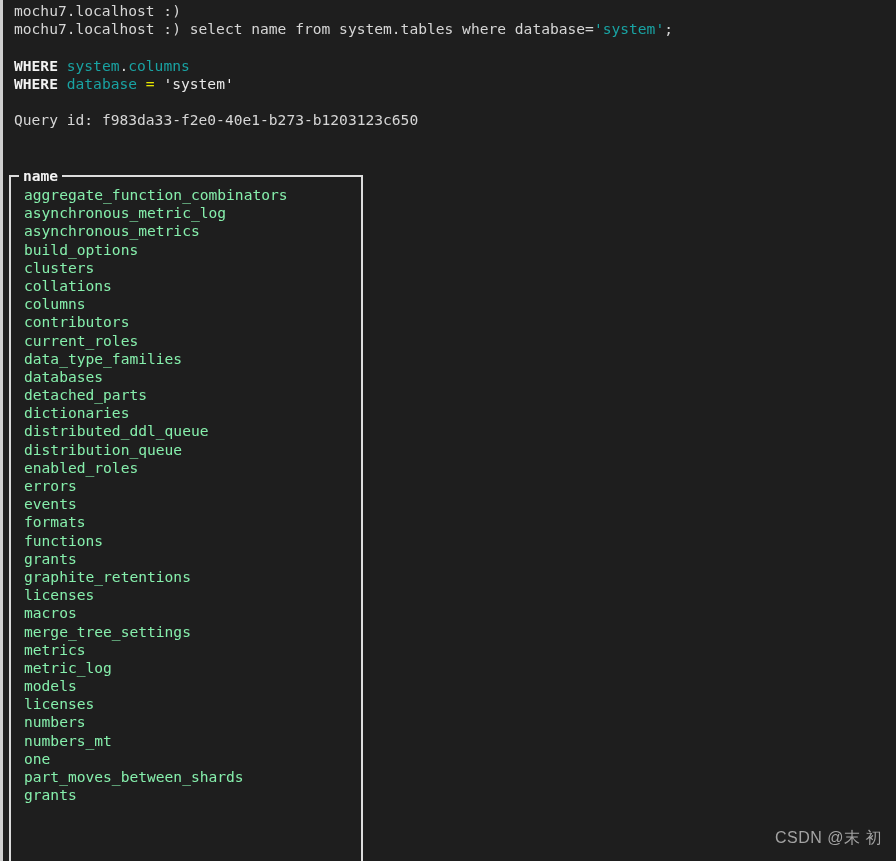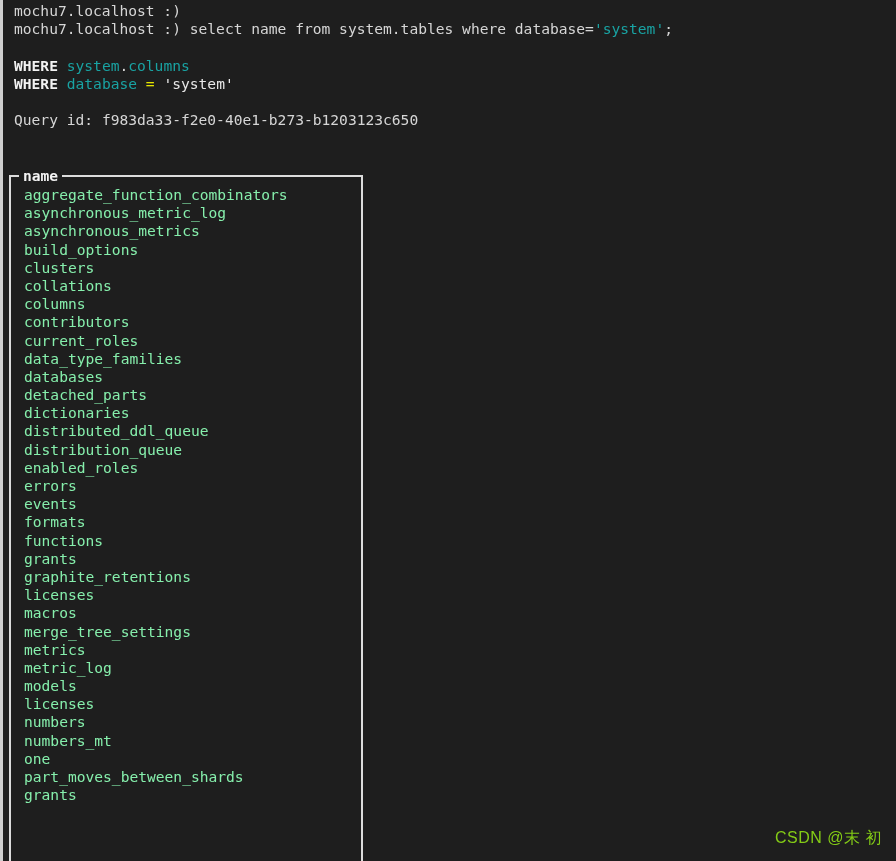--- a/index.html
+++ b/index.html
@@ -86,21 +86,21 @@
   }
   .row {
     white-space: pre;
     height: 18.2px;
     color: #86efac;
   }
   #watermark {
     position: absolute;
     right: 14px;
     bottom: 14px;
-    color: #84cc16;
+    color: #a3a3a3;
     font-family: "Liberation Sans", sans-serif;
     font-size: 16px;
     letter-spacing: 0.5px;
     white-space: pre;
   }
 </style>
 </head>
 <body>
 
 <div id="screen">

